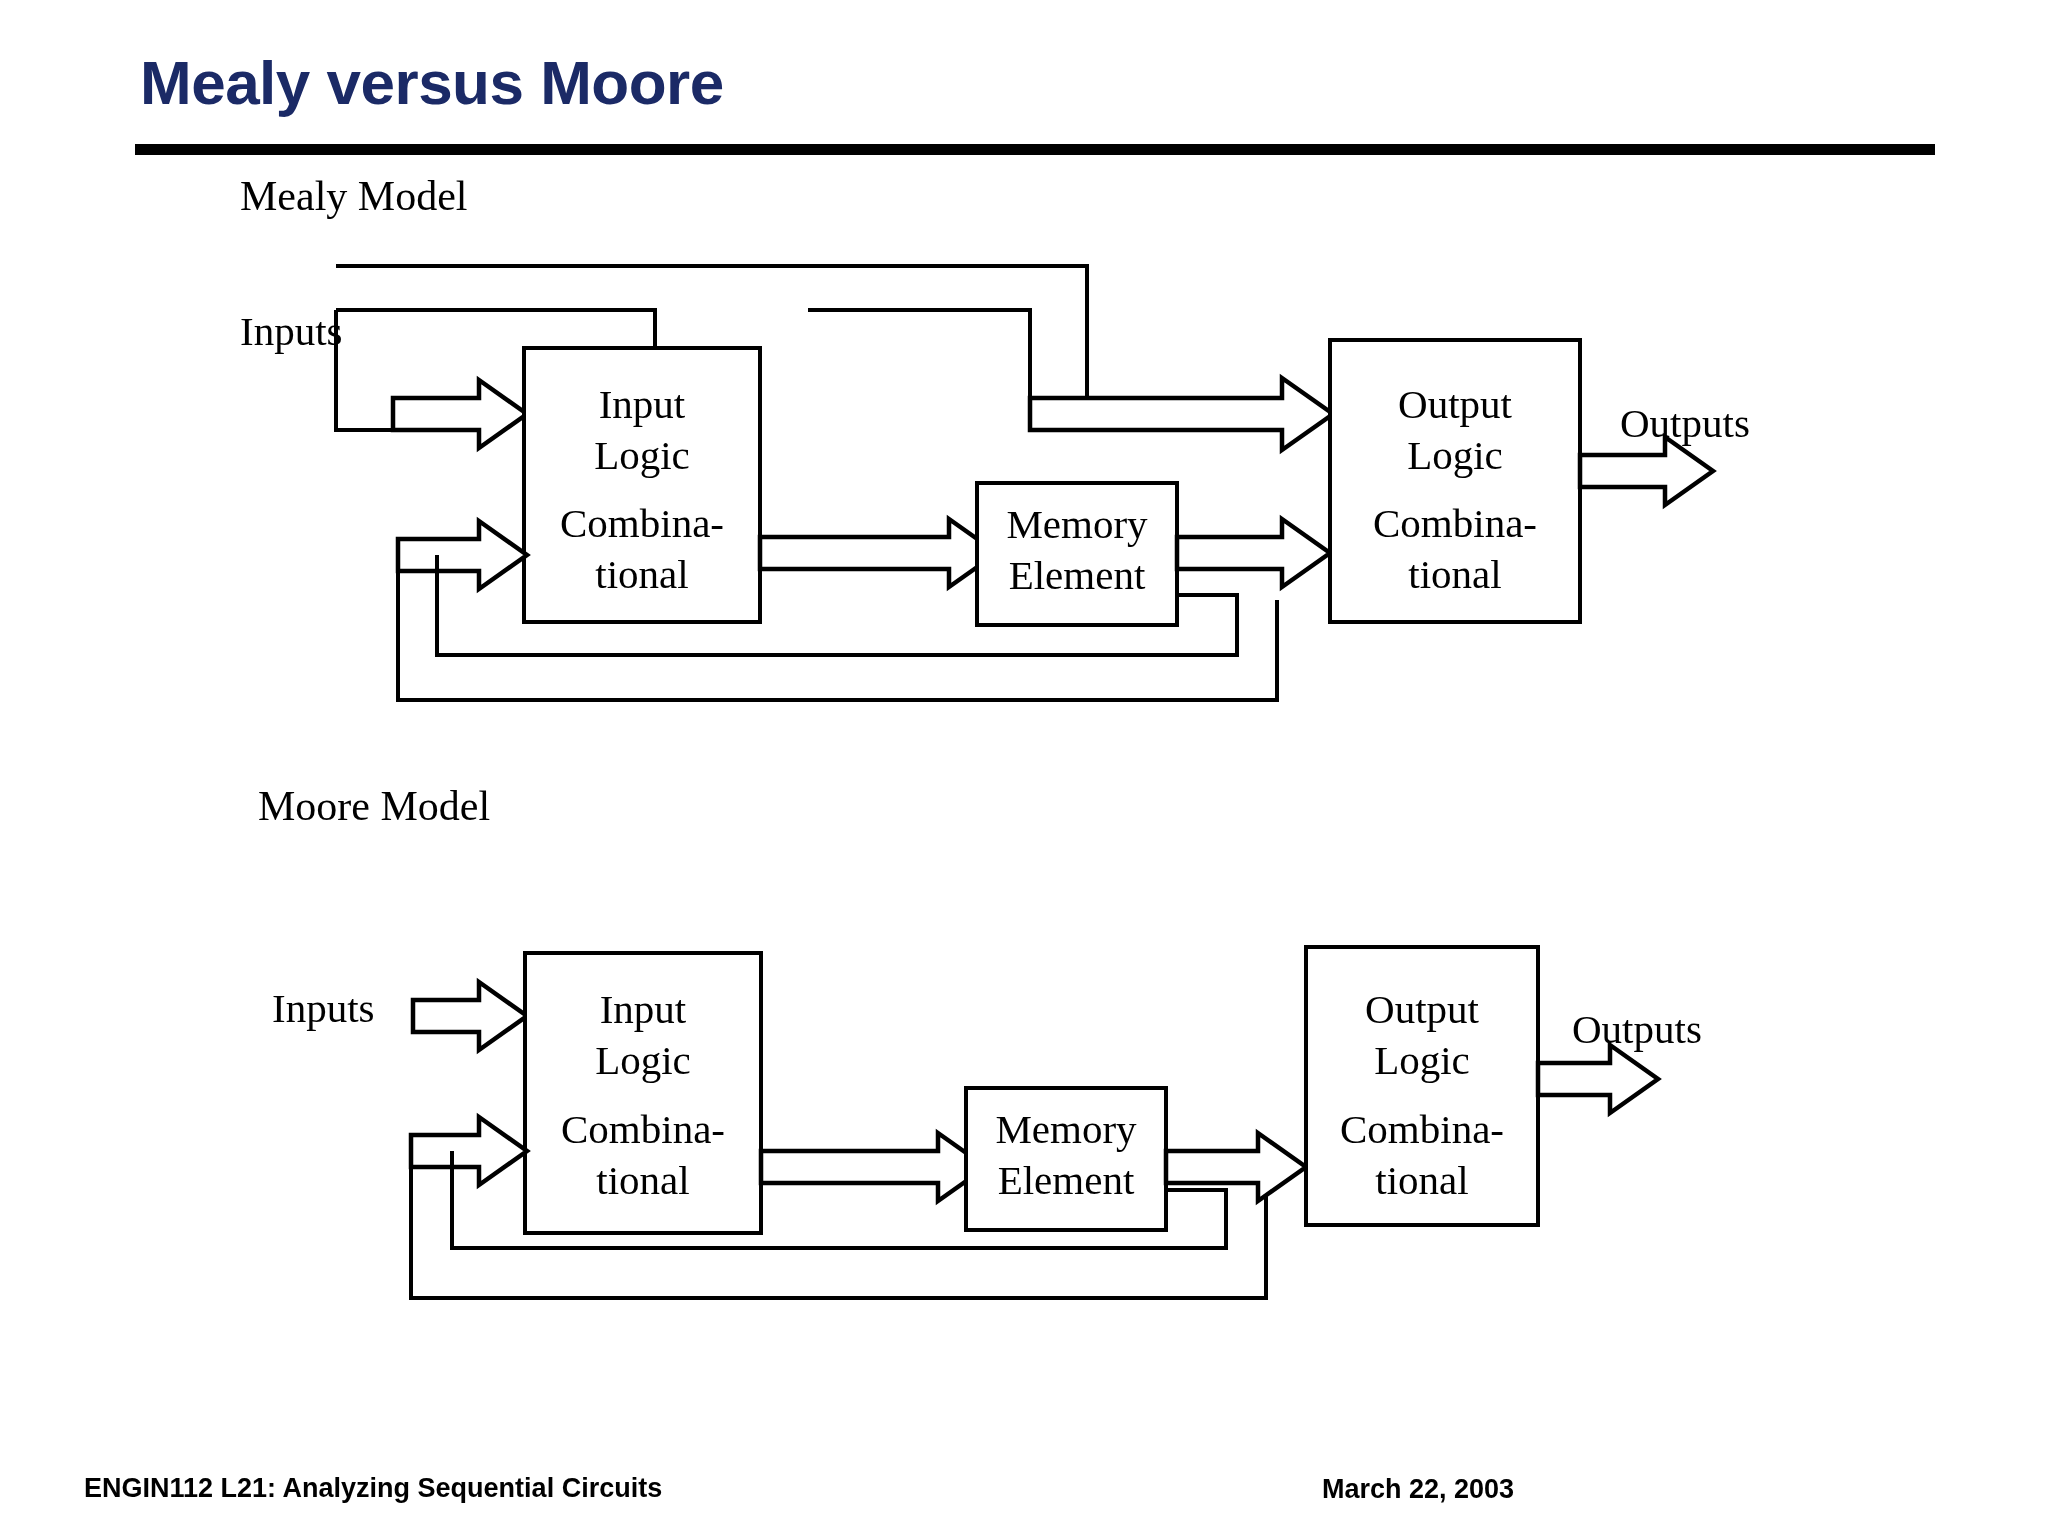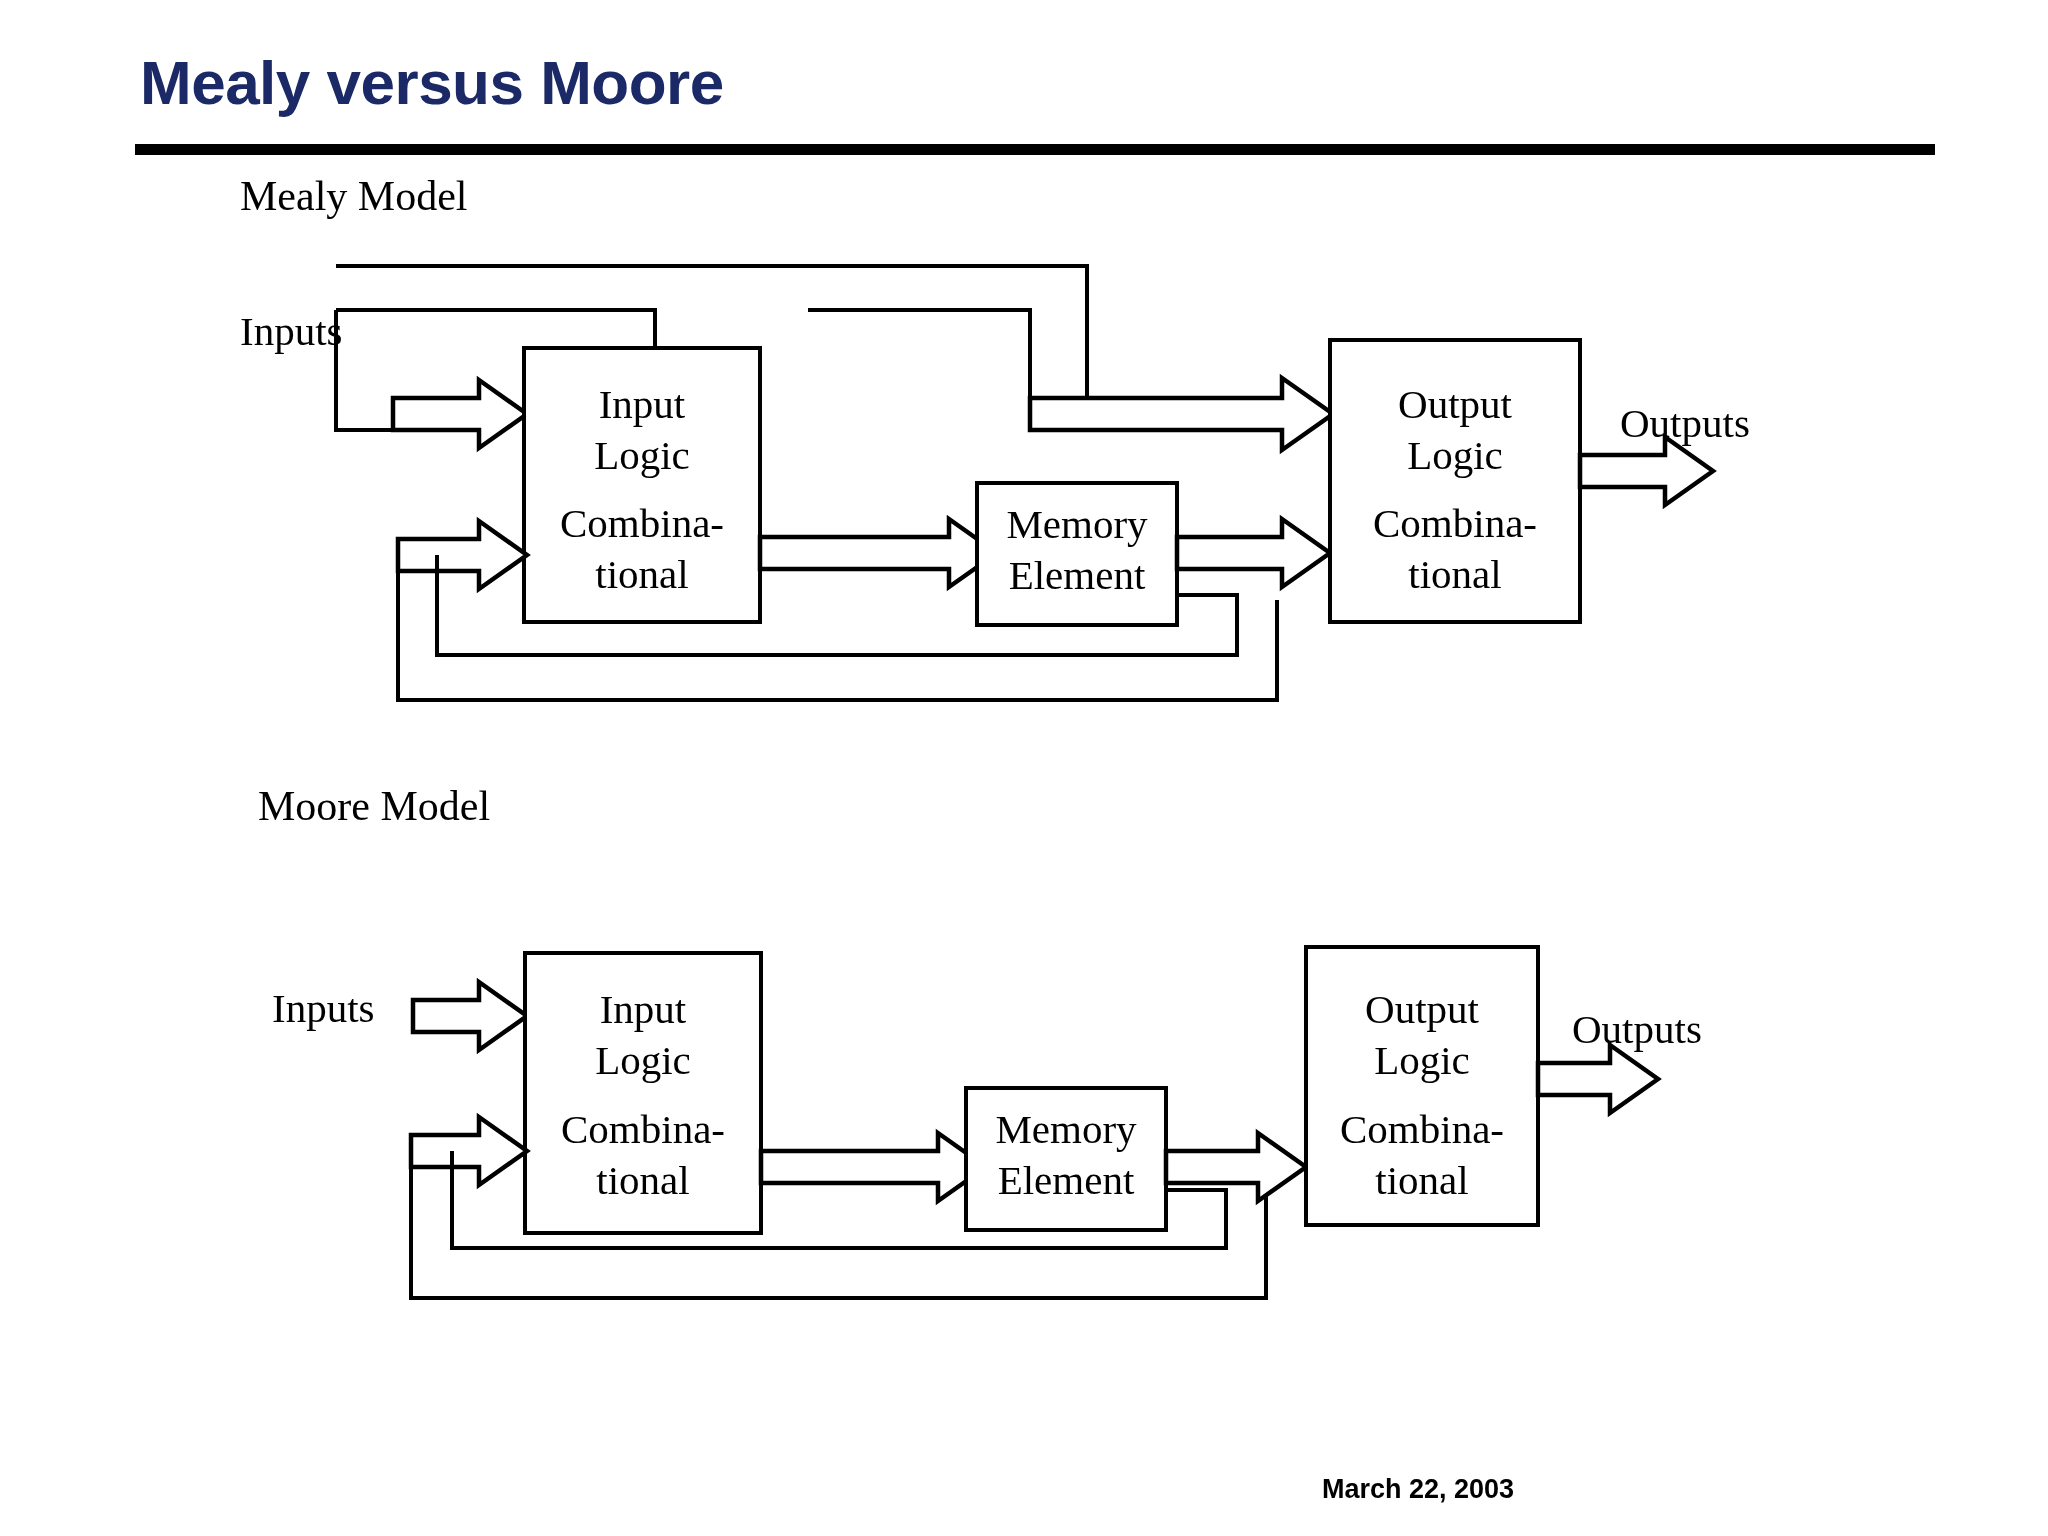--- a/index.html
+++ b/index.html
@@ -187,15 +187,16 @@
 
       <text class="dlabel" x="1572" y="1043">Outputs</text>
       <path class="blockarrow" d="M 1538 1063 L 1610 1063 L 1610 1045 L 1658 1079 L 1610 1113 L 1610 1095 L 1538 1095 Z"></path>
 
       <path class="wire" d="M 1166 1190 L 1226 1190 L 1226 1248 L 452 1248 L 452 1151"></path>
 
       <path class="wire" d="M 1266 1196 L 1266 1298 L 411 1298 L 411 1151"></path>
     </g>
   </svg>
 
+  <div id="footer-left">ENGIN112  L21: Analyzing Sequential Circuits</div>
   <div id="footer-right">March 22, 2003</div>
 
 </div>
 
 </body></html>

